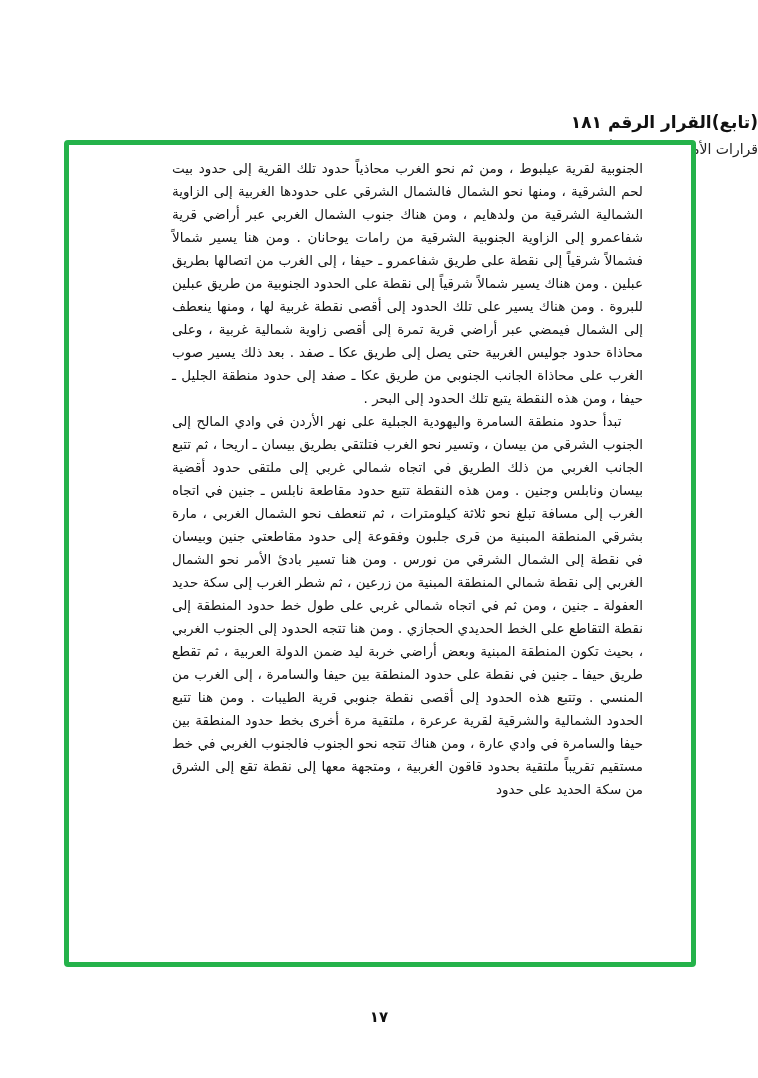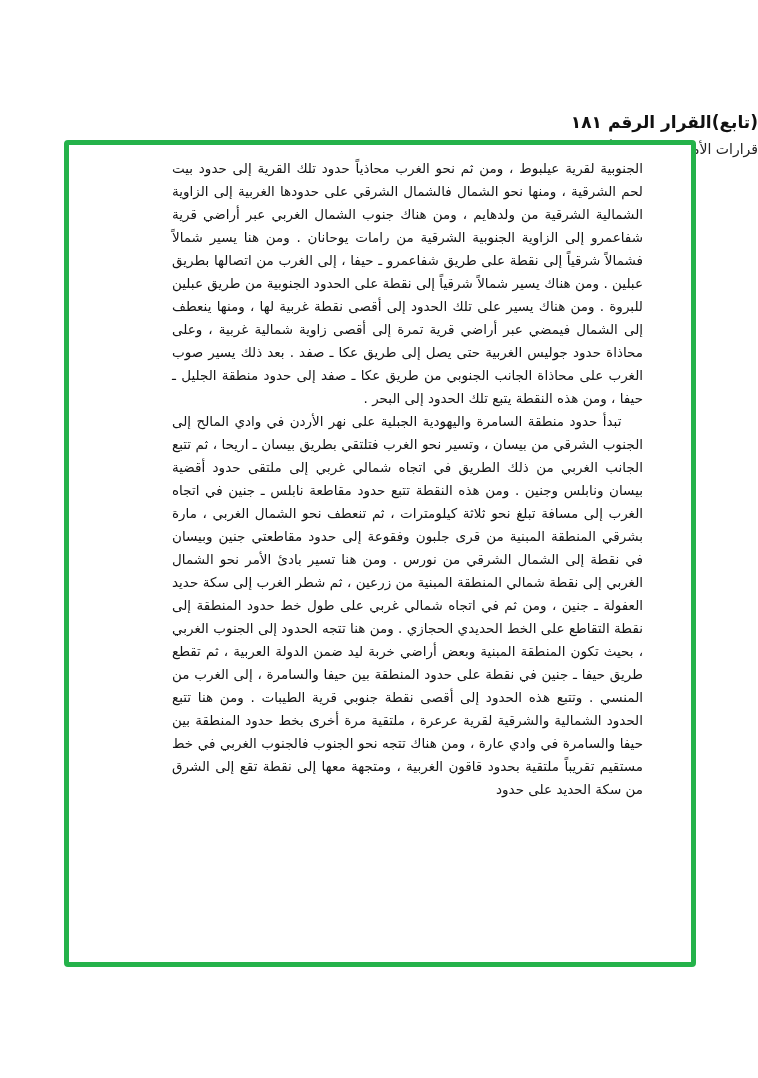--- a/index.html
+++ b/index.html
@@ -85,14 +85,15 @@
     <div class="subtitle">قرارات الأمم المتحدة بشأن فلسطين ١٩٤٧ ــ ١٩٧٤، مؤسسة الدراسات الفلسطينية، بيروت، ط ٣، ١٩٩٣، مج ١، ص٤- ١٦</div>
   </div>
 
   <div class="frame" style="border-color: rgb(36, 178, 74);">
     <div class="text">
       <p class="para">الجنوبية لقرية عيلبوط ، ومن ثم نحو الغرب محاذياً حدود تلك القرية إلى حدود بيت لحم الشرقية ، ومنها نحو الشمال فالشمال الشرقي على حدودها الغربية إلى الزاوية الشمالية الشرقية من ولدهايم ، ومن هناك جنوب الشمال الغربي عبر أراضي قرية شفاعمرو إلى الزاوية الجنوبية الشرقية من رامات يوحانان . ومن هنا يسير شمالاً فشمالاً شرقياً إلى نقطة على طريق شفاعمرو ـ حيفا ، إلى الغرب من اتصالها بطريق عبلين . ومن هناك يسير شمالاً شرقياً إلى نقطة على الحدود الجنوبية من طريق عبلين للبروة . ومن هناك يسير على تلك الحدود إلى أقصى نقطة غربية لها ، ومنها ينعطف إلى الشمال فيمضي عبر أراضي قرية تمرة إلى أقصى زاوية شمالية غربية ، وعلى محاذاة حدود جوليس الغربية حتى يصل إلى طريق عكا ـ صفد . بعد ذلك يسير صوب الغرب على محاذاة الجانب الجنوبي من طريق عكا ـ صفد إلى حدود منطقة الجليل ـ حيفا ، ومن هذه النقطة يتبع تلك الحدود إلى البحر .</p>
       <p class="para indent">تبدأ حدود منطقة السامرة واليهودية الجبلية على نهر الأردن في وادي المالح إلى الجنوب الشرقي من بيسان ، وتسير نحو الغرب فتلتقي بطريق بيسان ـ اريحا ، ثم تتبع الجانب الغربي من ذلك الطريق في اتجاه شمالي غربي إلى ملتقى حدود أقضية بيسان ونابلس وجنين . ومن هذه النقطة تتبع حدود مقاطعة نابلس ـ جنين في اتجاه الغرب إلى مسافة تبلغ نحو ثلاثة كيلومترات ، ثم تنعطف نحو الشمال الغربي ، مارة بشرقي المنطقة المبنية من قرى جلبون وفقوعة إلى حدود مقاطعتي جنين وبيسان في نقطة إلى الشمال الشرقي من نورس . ومن هنا تسير بادئ الأمر نحو الشمال الغربي إلى نقطة شمالي المنطقة المبنية من زرعين ، ثم شطر الغرب إلى سكة حديد العفولة ـ جنين ، ومن ثم في اتجاه شمالي غربي على طول خط حدود المنطقة إلى نقطة التقاطع على الخط الحديدي الحجازي . ومن هنا تتجه الحدود إلى الجنوب الغربي ، بحيث تكون المنطقة المبنية وبعض أراضي خربة ليد ضمن الدولة العربية ، ثم تقطع طريق حيفا ـ جنين في نقطة على حدود المنطقة بين حيفا والسامرة ، إلى الغرب من المنسي . وتتبع هذه الحدود إلى أقصى نقطة جنوبي قرية الطيبات . ومن هنا تتبع الحدود الشمالية والشرقية لقرية عرعرة ، ملتقية مرة أخرى بخط حدود المنطقة بين حيفا والسامرة في وادي عارة ، ومن هناك تتجه نحو الجنوب فالجنوب الغربي في خط مستقيم تقريباً ملتقية بحدود قاقون الغربية ، ومتجهة معها إلى نقطة تقع إلى الشرق من سكة الحديد على حدود</p>
     </div>
   </div>
 
+  <div class="page-number">١٧</div>
 
 </div>
 
 </body></html>

